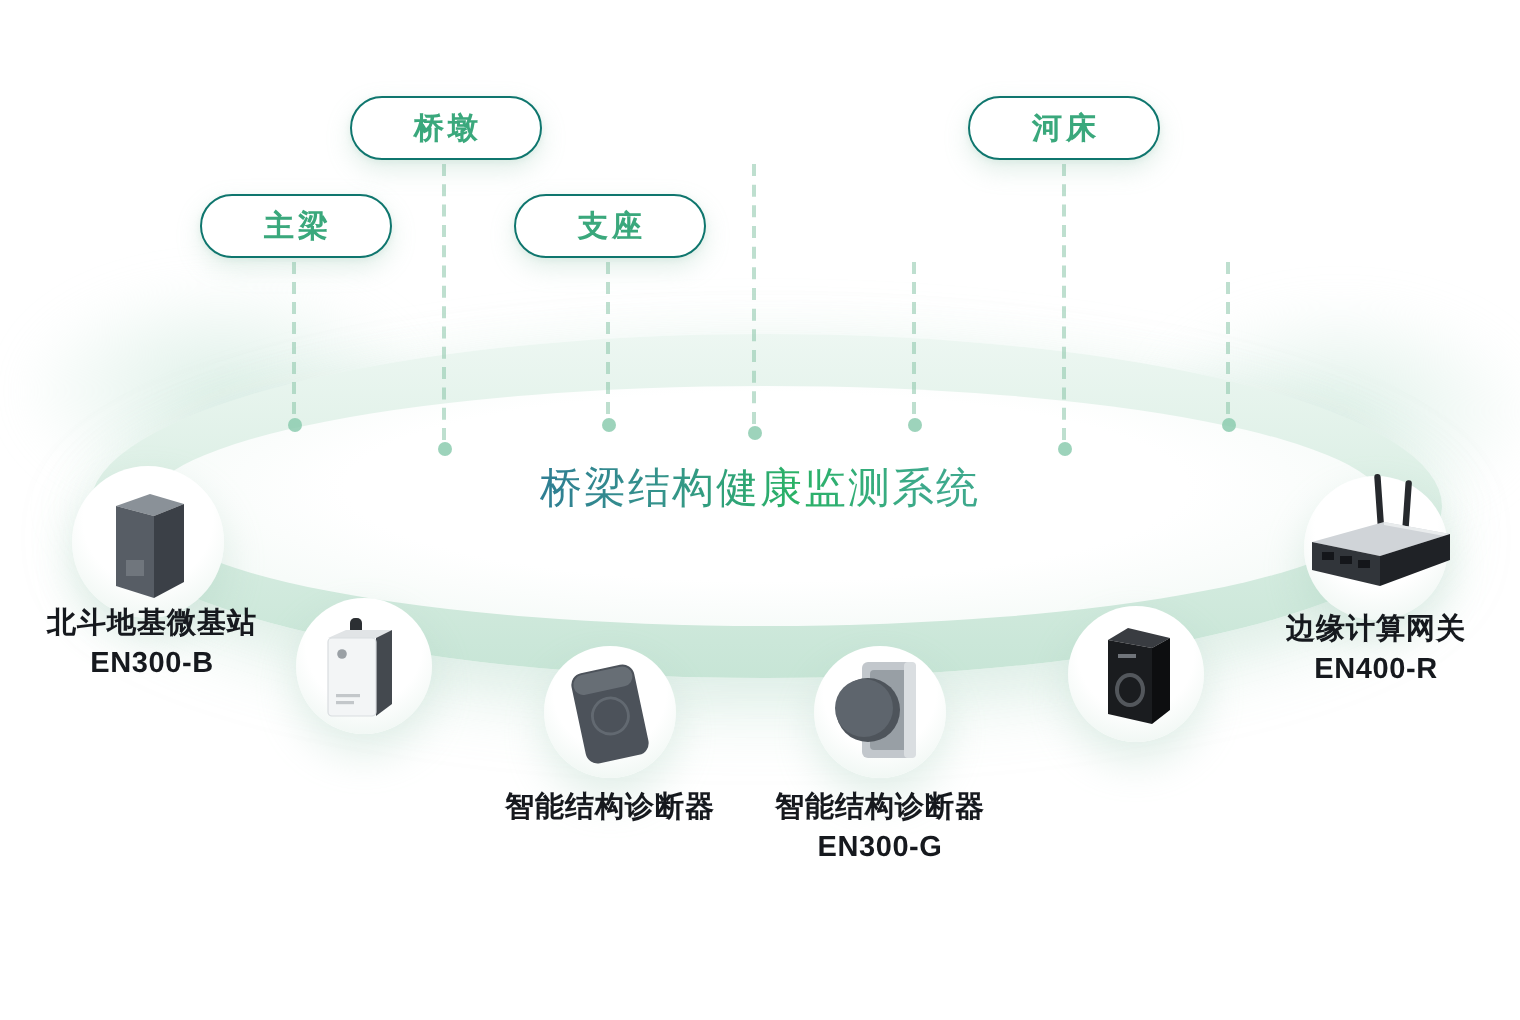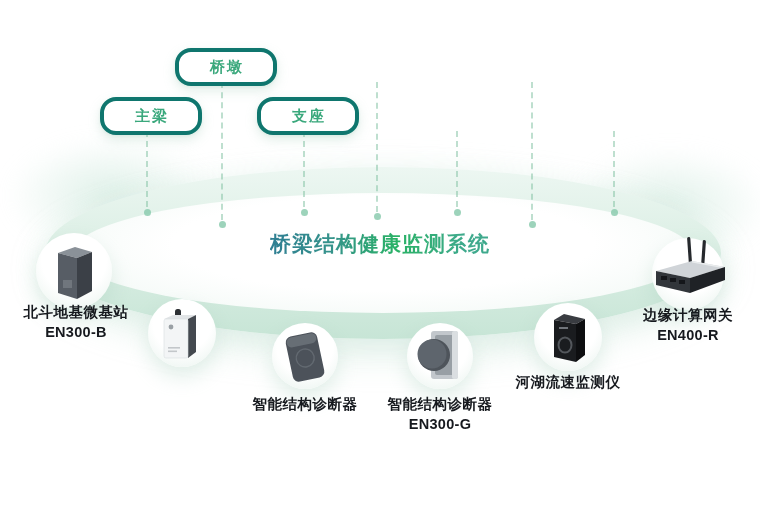--- a/index.html
+++ b/index.html
@@ -17,31 +17,31 @@
   .glow{position:absolute;left:22px;top:148px;width:722px;height:212px;border-radius:50%;
     background:radial-gradient(ellipse,rgba(205,232,219,.5),rgba(255,255,255,0) 72%);filter:blur(7px);}
   .ring{position:absolute;left:45px;top:167px;width:676px;height:172px;border-radius:50%;
     background:linear-gradient(180deg,#edf7f2 0%,#dcefe5 45%,#c7e5d6 100%);
     box-shadow:0 16px 34px rgba(176,216,197,.38);}
   .ring-inner{position:absolute;left:73px;top:193px;width:620px;height:120px;border-radius:50%;
     background:radial-gradient(ellipse at 50% 42%,#ffffff 48%,#f7fbf9 72%,#e9f4ee 100%);}
 
   
   .pill{position:absolute;width:94px;height:30px;border-radius:16px;background:#ffffff;
-    border:4px solid #0f766e;box-shadow:0 5px 12px rgba(151,199,176,.28),0 1px 3px rgba(151,199,176,.18);
+    border:1px solid #0f766e;box-shadow:0 5px 12px rgba(151,199,176,.28),0 1px 3px rgba(151,199,176,.18);
     display:flex;align-items:center;justify-content:center;
     color:#3aa87c;font-size:15px;font-weight:700;letter-spacing:2px;text-indent:2px;}
 
   
   .drop{position:absolute;width:0;border-left:2px dashed rgba(137,196,167,.55);}
   .dot{position:absolute;width:7px;height:7px;border-radius:50%;background:#8ccbaf;opacity:.85;}
 
   
   .title{position:absolute;left:0;top:230px;width:760px;text-align:center;}
-  .title span{display:inline-block;font-size:21px;font-weight:700;letter-spacing:1px;
+  .title span{display:inline-block;font-size:21px;font-weight:400;letter-spacing:1px;
     background:linear-gradient(90deg,#2f7e93 0%,#35938b 28%,#2ab266 58%,#3ea98c 88%);
     -webkit-background-clip:text;background-clip:text;color:transparent;}
 
   
   .pad{position:absolute;border-radius:50%;
     background:radial-gradient(circle at 50% 35%,#ffffff 52%,#f2f8f5 78%,#e4f1ea 100%);
     box-shadow:0 10px 20px rgba(168,205,188,.33);}
   .pad1{left:36px;top:233px;width:76px;height:76px;}
   .pad2{left:148px;top:299px;width:68px;height:68px;}
   .pad3{left:272px;top:323px;width:66px;height:66px;}
@@ -77,20 +77,21 @@
 
   <div class="dot" style="left:218.5px;top:221px;"></div>
   <div class="dot" style="left:373.5px;top:213px;"></div>
   <div class="dot" style="left:528.5px;top:221px;"></div>
   <div class="dot" style="left:143.5px;top:209px;"></div>
   <div class="dot" style="left:300.5px;top:209px;"></div>
   <div class="dot" style="left:453.5px;top:209px;"></div>
   <div class="dot" style="left:610.5px;top:209px;"></div>
 
   <div class="pill" style="left:175px;top:48px;">桥墩</div>
+  <div class="pill" style="left:484px;top:48px;">河床</div>
   <div class="pill" style="left:100px;top:97px;">主梁</div>
   <div class="pill" style="left:257px;top:97px;">支座</div>
 
   <div class="title">
     <span>桥梁结构健康监测系统</span>
   </div>
 
   <div class="pad pad1"></div>
   <div class="pad pad2"></div>
   <div class="pad pad3"></div>
@@ -157,20 +158,19 @@
     <div class="model">EN300-B</div>
   </div>
   <div class="dlabel" style="left:215px;top:394px;">
     <div>智能结构诊断器</div>
   </div>
   <div class="dlabel" style="left:350px;top:394px;">
     <div>智能结构诊断器</div>
     <div class="model">EN300-G</div>
   </div>
   <div class="dlabel" style="left:478px;top:372px;">
-    <div>河湖流速监测仪</div>
   </div>
   <div class="dlabel" style="left:598px;top:305px;">
     <div>边缘计算网关</div>
     <div class="model">EN400-R</div>
   </div>
 
 </div>
 
 </body></html>

